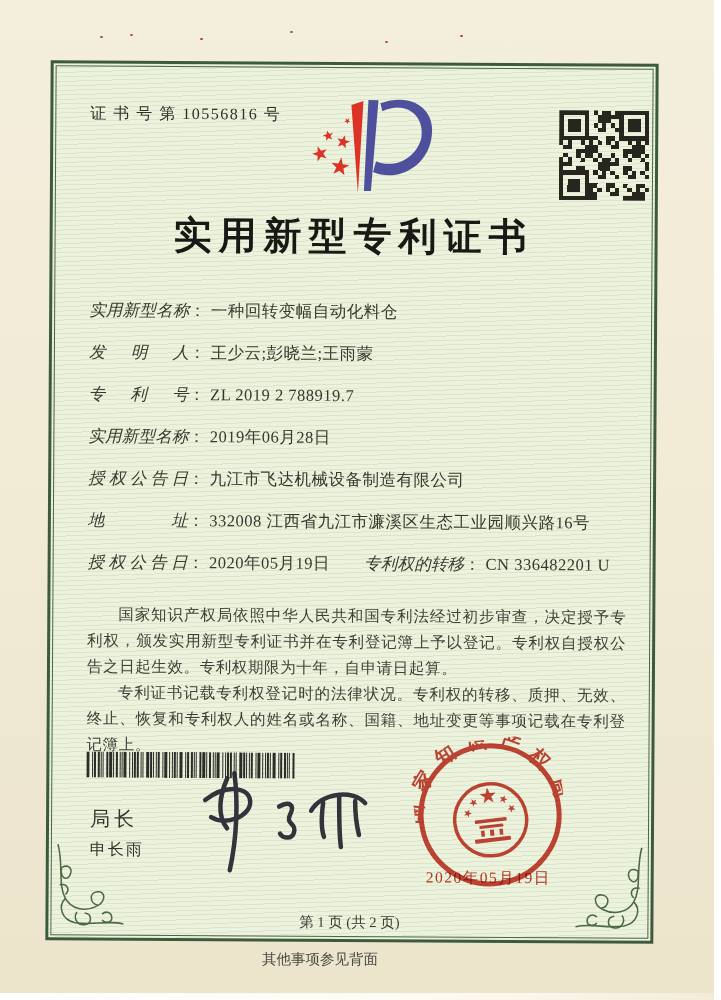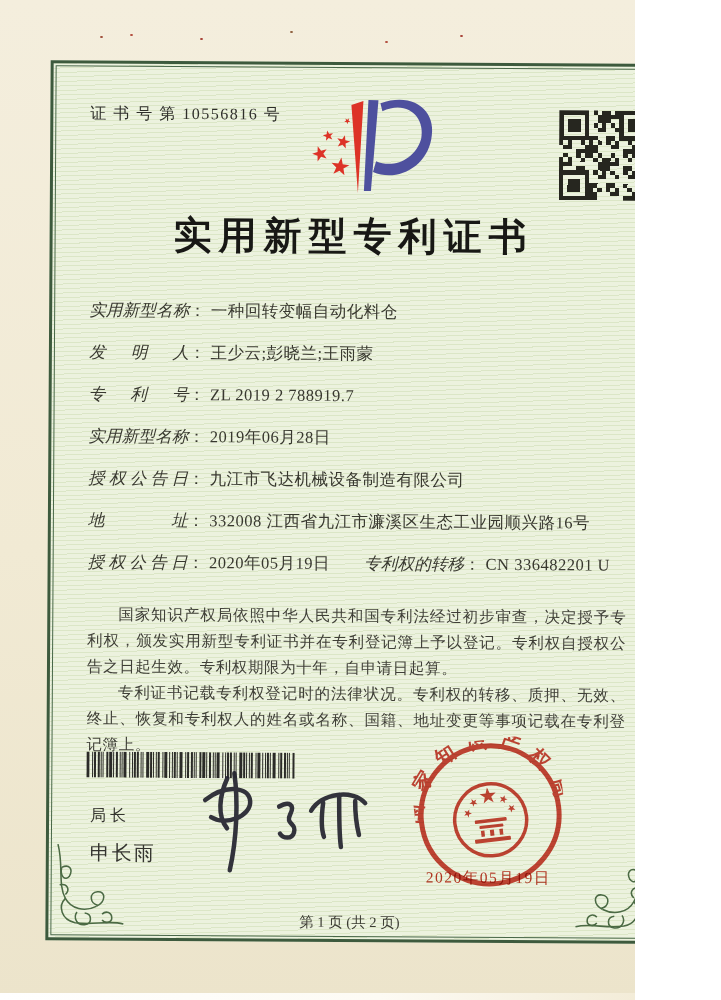--- a/index.html
+++ b/index.html
@@ -1,16 +1,16 @@
 <!DOCTYPE html>
 <html><head>
 <meta charset="utf-8">
 <style>
   html,body{margin:0;padding:0;}
-  .page{position:relative;width:635px;height:1000px;overflow:hidden;
+  .page{position:relative;width:714px;height:1000px;overflow:hidden;
     background:linear-gradient(180deg,#f4eedd 0%,#f1ead4 55%,#ece4cb 100%);
     font-family:"Liberation Serif","DejaVu Serif",serif;color:#34342f;}
   .frame{position:absolute;left:48px;top:62px;width:608px;height:880px;box-sizing:border-box;
     border:3px solid #3d5a3d;transform:rotate(0.35deg);
     background-color:#ecf2de;
     background-image:repeating-linear-gradient(178deg,#dbe6c6 0px,#dbe6c6 1px,rgba(236,242,222,0) 1px,rgba(236,242,222,0) 4.5px);}
   .frame::after{content:"";position:absolute;inset:2px;border:1px solid #486748;pointer-events:none;}
   .inner{position:absolute;inset:0;}
   .cert-no{position:absolute;left:37px;top:40px;font-size:16px;letter-spacing:1.5px;color:#2e2e2a;}
   .logo{position:absolute;left:232px;top:26px;width:160px;height:115px;}
@@ -20,22 +20,22 @@
   .fields{position:absolute;left:37px;top:236px;right:26px;}
   .row{margin-bottom:20px;font-size:16.5px;white-space:nowrap;color:#38382f;}
   .lbl{display:inline-block;width:100px;text-align:justify;text-align-last:justify;vertical-align:bottom;font-style:italic;}
   .colon{display:inline-block;margin-right:5px;}
   .val{letter-spacing:0.5px;}
   .pair2{margin-left:34px;}
   .paras{position:absolute;left:37px;right:26px;top:538px;font-size:15.5px;line-height:26px;
     text-align:justify;letter-spacing:0.6px;color:#3f3f37;}
   .paras p{margin:0;text-indent:2em;}
   .barcode{position:absolute;left:37px;top:688px;width:214px;height:26px;fill:#2b2b28;}
-  .officer-title{position:absolute;left:41px;top:742px;font-size:16px;letter-spacing:4px;}
-  .officer-name{position:absolute;left:41px;top:776px;font-size:20px;letter-spacing:2px;}
+  .officer-title{position:absolute;left:41px;top:742px;font-size:20px;letter-spacing:4px;}
+  .officer-name{position:absolute;left:41px;top:776px;font-size:16px;letter-spacing:2px;}
   .signature{position:absolute;left:138px;top:704px;width:205px;height:112px;}
   .seal{position:absolute;left:366px;top:674px;width:150px;height:150px;mix-blend-mode:multiply;
     opacity:0.93;transform:rotate(-7deg);}
   .seal-date{position:absolute;left:377px;top:802px;color:#c23a27;font-size:15.5px;
     letter-spacing:1.5px;mix-blend-mode:multiply;}
   .page-info{position:absolute;left:0;right:0;top:848px;text-align:center;font-size:14.5px;color:#3b3b33;}
   .back-note{position:absolute;left:0;width:640px;top:950px;text-align:center;font-size:14.5px;color:#4a4a40;}
   .flourish{position:absolute;width:78px;height:92px;}
   .fl-bl{left:3px;bottom:3px;}
   .fl-br{right:3px;bottom:3px;transform:scaleX(-1);}
@@ -376,14 +376,15 @@
           <path d="M 10,26 C 18,22 22,28 18,35 C 14,40 8,36 10,26"></path>
           <path d="M 8,44 C 16,42 19,49 14,54"></path>
           <path d="M 26,72 C 22,78 26,86 34,85 C 42,84 42,74 34,73"></path>
           <path d="M 52,74 C 56,70 62,72 62,78 C 62,83 55,84 52,80"></path>
         </g>
       </svg>
 
     </div>
   </div>
 
+  <div class="back-note">其他事项参见背面</div>
   <div class="photo-edge"></div>
 </div>
 
 </body></html>

